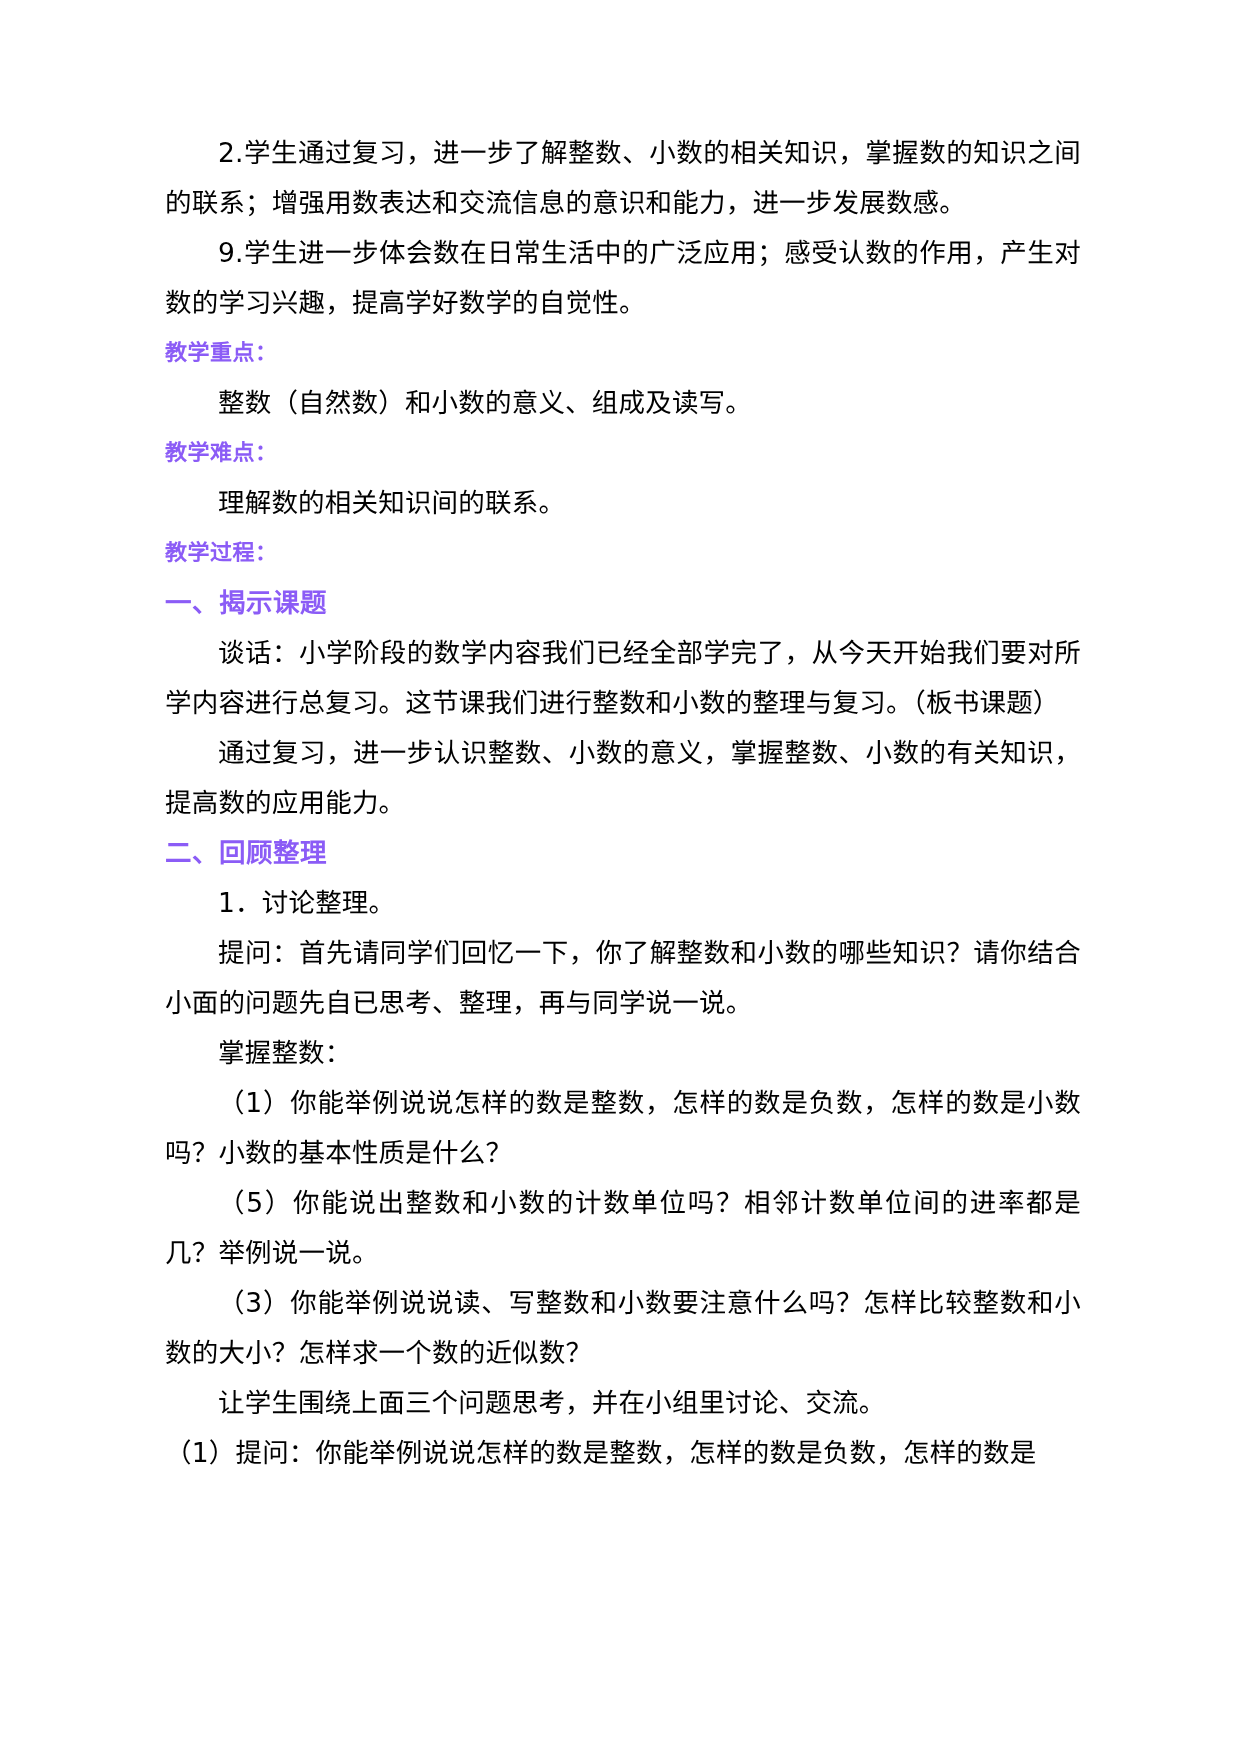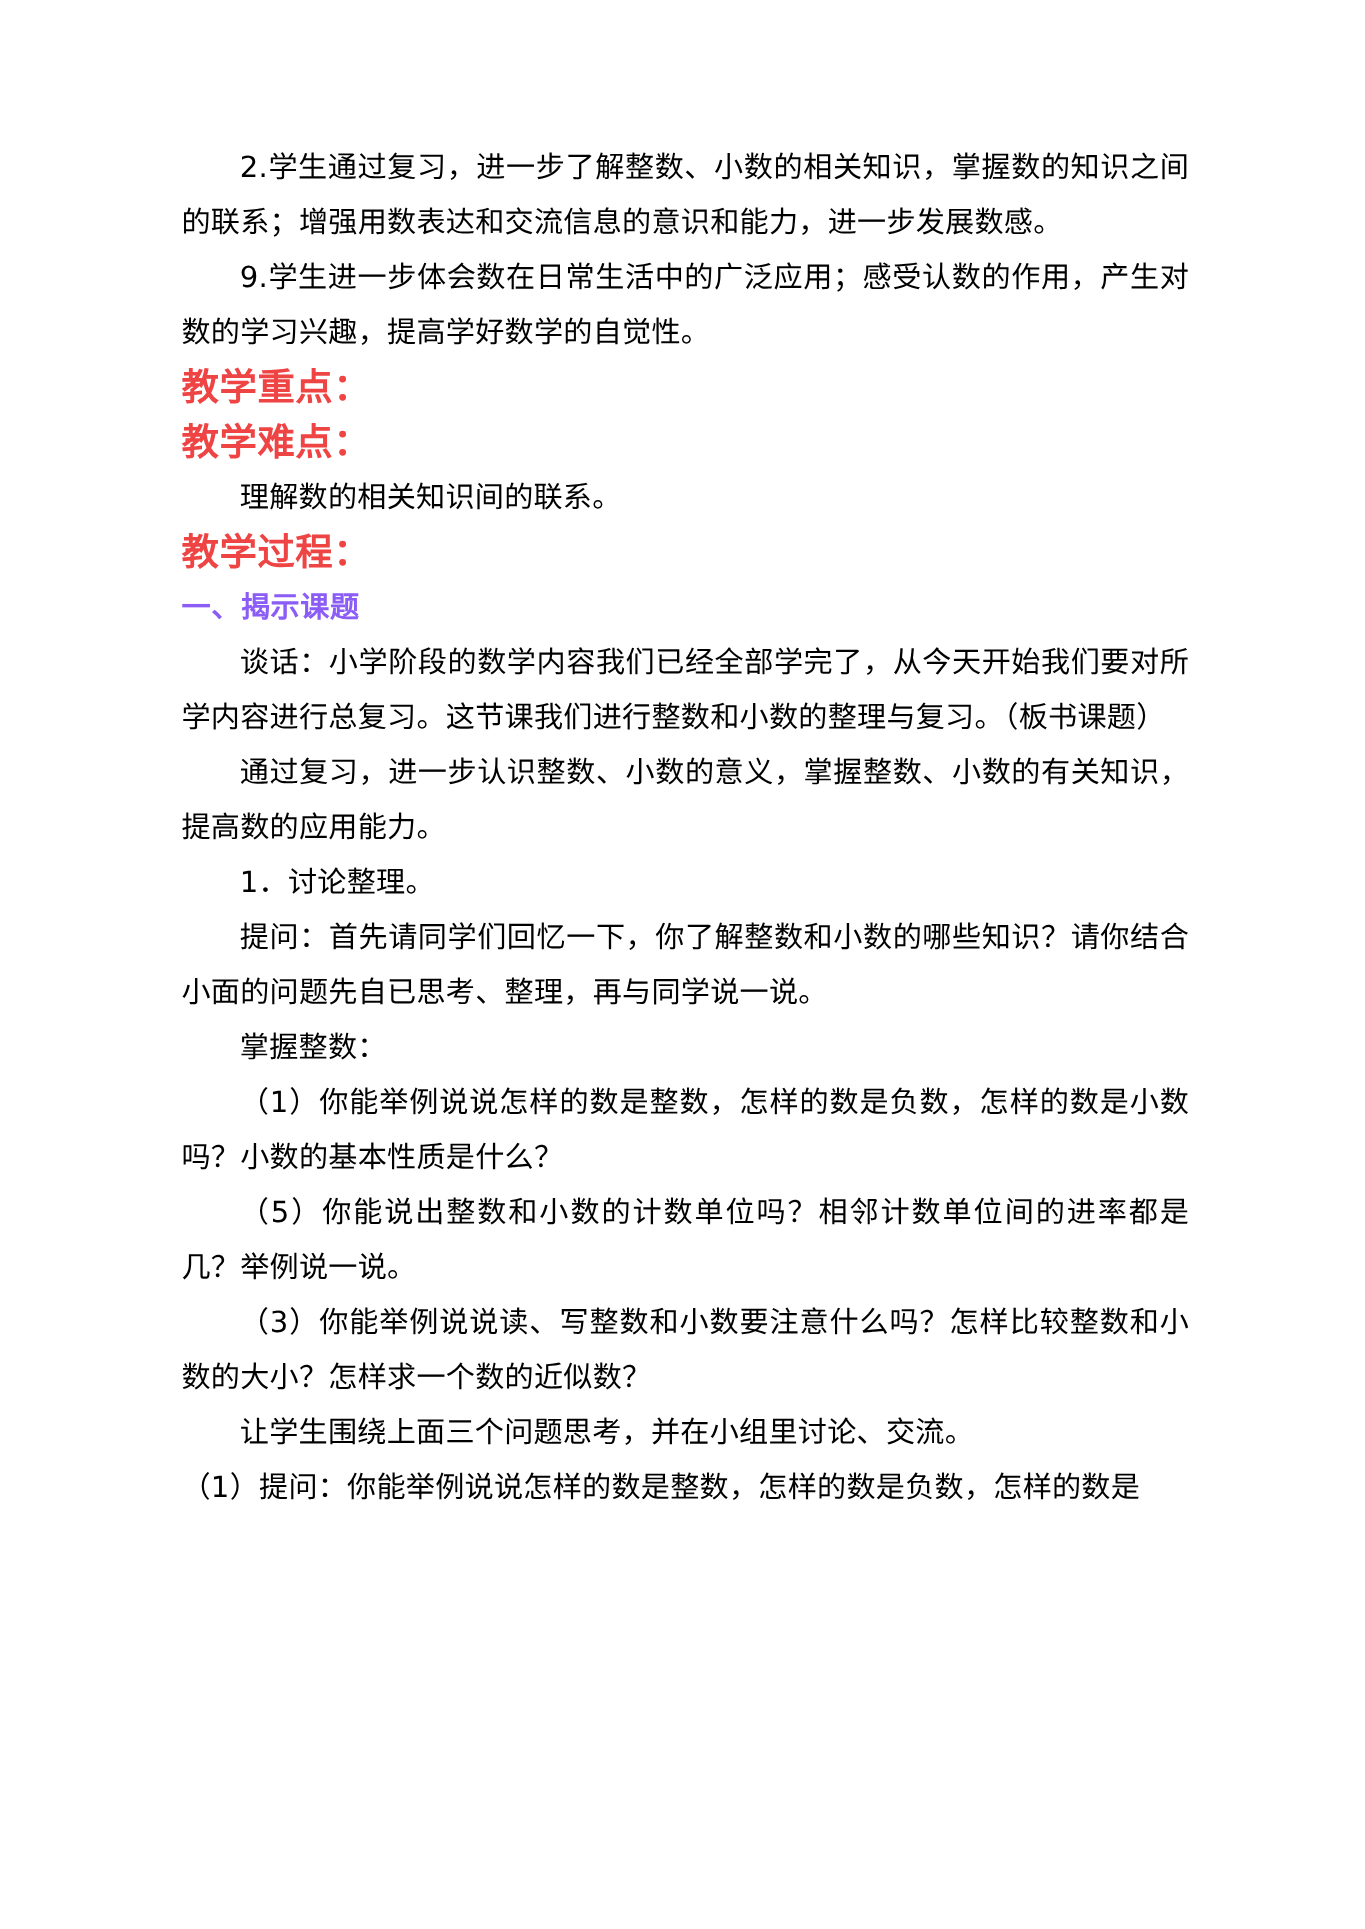--- a/index.html
+++ b/index.html
@@ -42,24 +42,24 @@
     color: #000000;
     font-weight: 400;
   }
   p.para.noindent {
     text-indent: 0;
   }
 
   
   h2.red-heading {
     margin: 0;
-    font-size: 34px;
+    font-size: 22px;
     line-height: 50px;
     font-weight: 700;
-    color: #ef4444;
+    color: #8b5cf6;
     text-indent: 0;
     letter-spacing: 0.5px;
   }
 
   
   h3.bold-heading {
     margin: 0;
     font-size: 26.5px;
     line-height: 50px;
     font-weight: 700;
@@ -73,33 +73,35 @@
 
 <div class="page">
   <div class="doc-body">
 
     <p class="para">2.学生通过复习，进一步了解整数、小数的相关知识，掌握数的知识之间的联系；增强用数表达和交流信息的意识和能力，进一步发展数感。</p>
 
     <p class="para">9.学生进一步体会数在日常生活中的广泛应用；感受认数的作用，产生对数的学习兴趣，提高学好数学的自觉性。</p>
 
     <h2 class="red-heading">教学重点：</h2>
 
+    <p class="para">整数（自然数）和小数的意义、组成及读写。</p>
 
     <h2 class="red-heading">教学难点：</h2>
 
     <p class="para">理解数的相关知识间的联系。</p>
 
     <h2 class="red-heading">教学过程：</h2>
 
     <h3 class="bold-heading">一、揭示课题</h3>
 
     <p class="para">谈话：小学阶段的数学内容我们已经全部学完了，从今天开始我们要对所学内容进行总复习。这节课我们进行整数和小数的整理与复习。（板书课题）</p>
 
     <p class="para">通过复习，进一步认识整数、小数的意义，掌握整数、小数的有关知识，提高数的应用能力。</p>
 
+    <h3 class="bold-heading">二、回顾整理</h3>
 
     <p class="para">1．讨论整理。</p>
 
     <p class="para">提问：首先请同学们回忆一下，你了解整数和小数的哪些知识？请你结合小面的问题先自已思考、整理，再与同学说一说。</p>
 
     <p class="para">掌握整数：</p>
 
     <p class="para">（1）你能举例说说怎样的数是整数，怎样的数是负数，怎样的数是小数吗？小数的基本性质是什么？</p>
 
     <p class="para">（5）你能说出整数和小数的计数单位吗？相邻计数单位间的进率都是几？举例说一说。</p>

